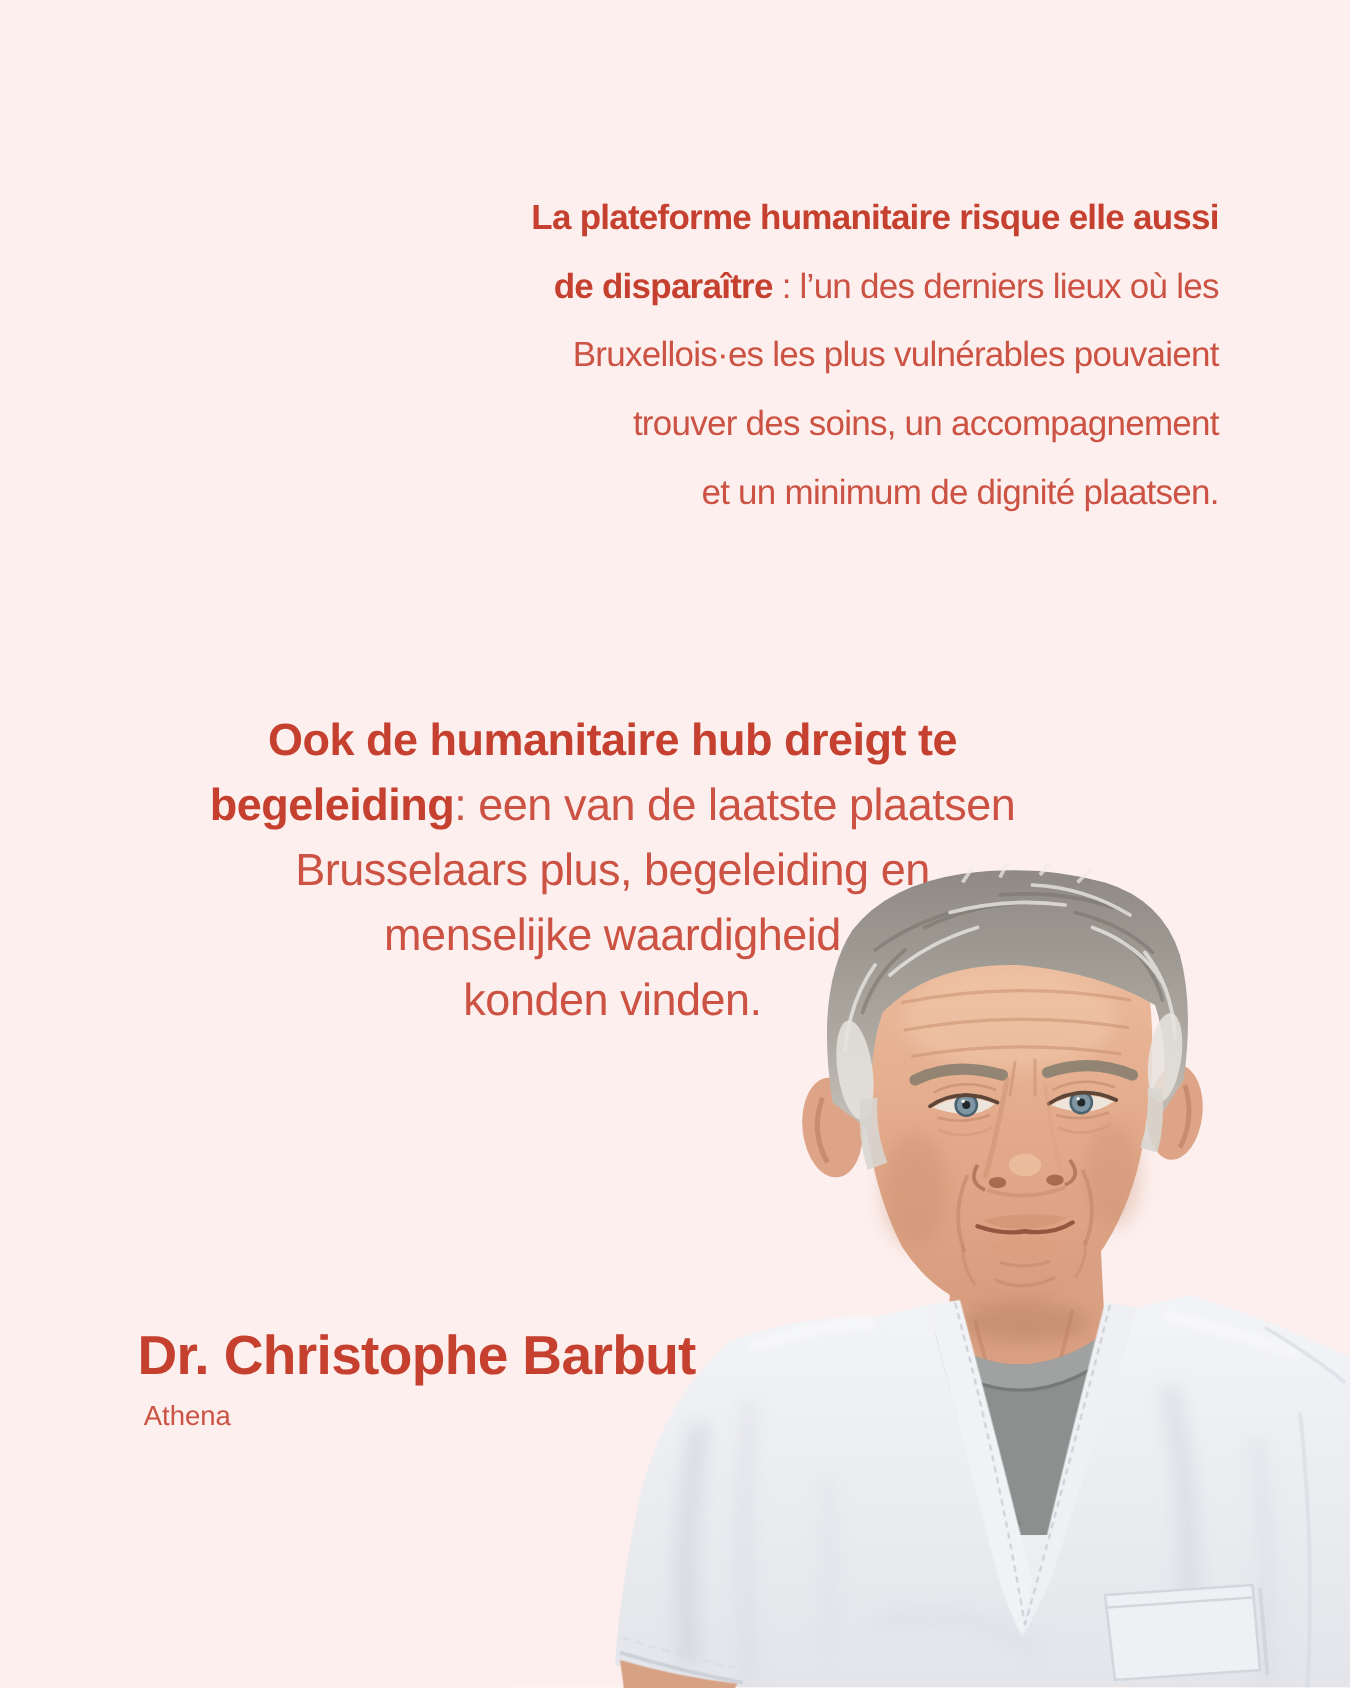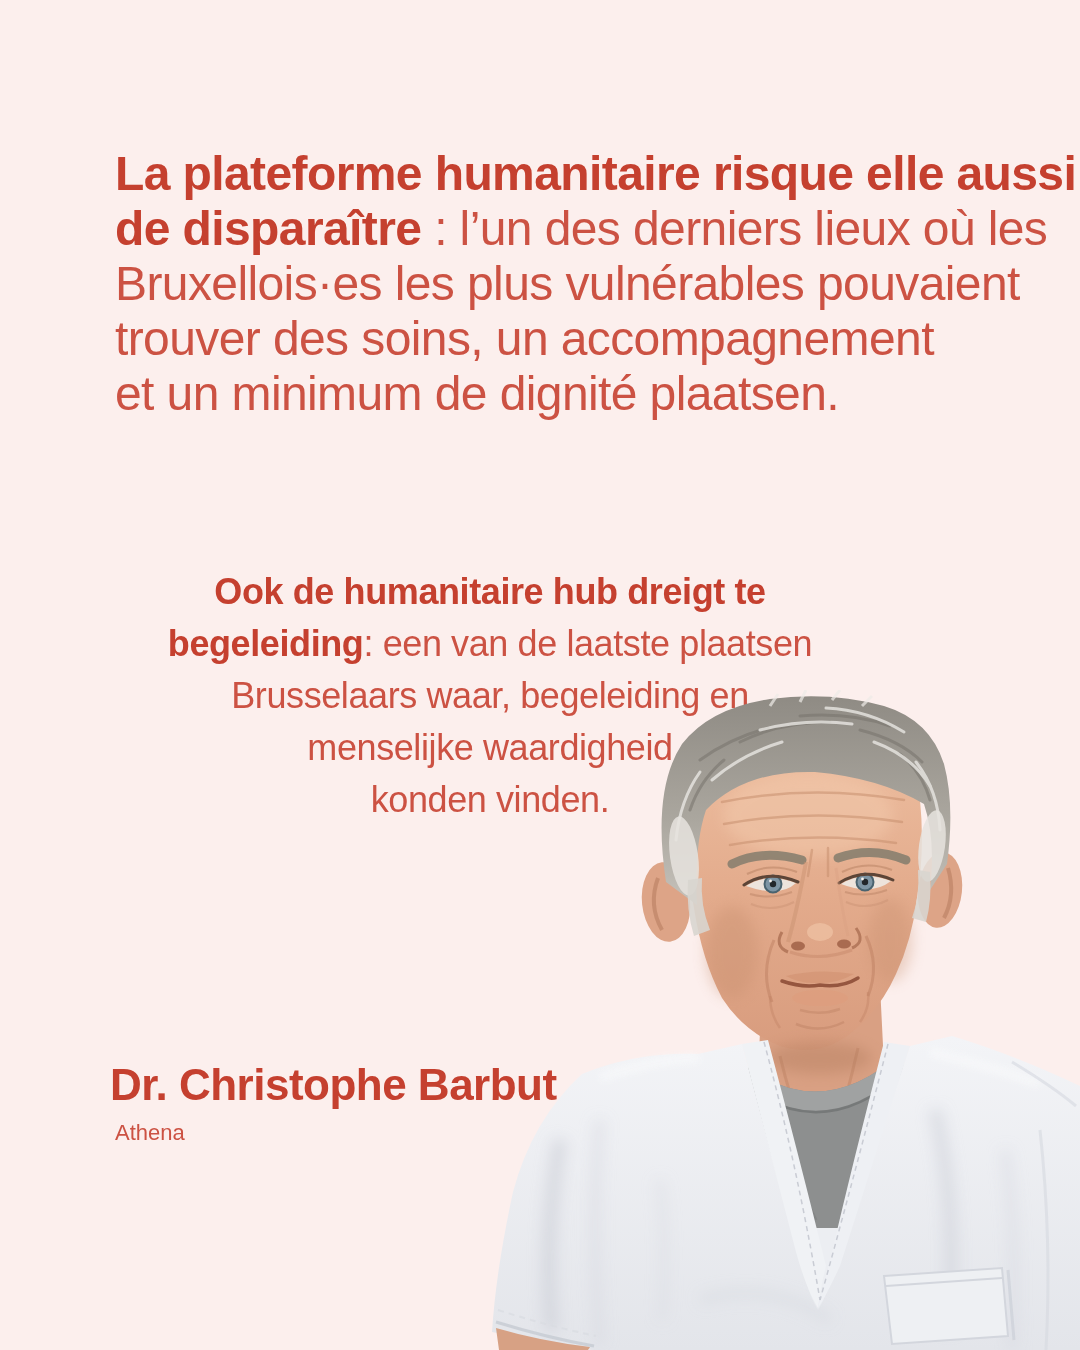--- a/index.html
+++ b/index.html
@@ -9,21 +9,22 @@
     height: 1350px;
     background: #fcefed;
     overflow: hidden;
     font-family: "Liberation Sans", sans-serif;
   }
   .quote-fr {
     position: absolute;
     top: 146px;
     right: 105px;
     width: 860px;
-    font-size: 48px;
+    text-align: right;
+    font-size: 28px;
     line-height: 55px;
     letter-spacing: -0.6px;
     color: #cc5243;
     font-weight: 400;
   }
   .quote-nl {
     position: absolute;
     left: 110px;
     top: 566px;
     width: 760px;
@@ -72,21 +73,21 @@
       <div class="qline"><span class="b">La plateforme humanitaire risque elle aussi</span></div>
       <div class="qline"><span class="b">de disparaître</span><span> : l’un des derniers lieux où les</span></div>
       <div class="qline"><span>Bruxellois·es les plus vulnérables pouvaient</span></div>
       <div class="qline"><span>trouver des soins, un accompagnement</span></div>
       <div class="qline"><span>et un minimum de dignité plaatsen.</span></div>
     </div>
 
   <div class="quote-nl">
       <div class="qline"><span class="b">Ook de humanitaire hub dreigt te</span></div>
       <div class="qline"><span class="b">begeleiding</span><span>: een van de laatste plaatsen</span></div>
-      <div class="qline"><span>Brusselaars waar, begeleiding en</span></div>
+      <div class="qline"><span>Brusselaars plus, begeleiding en</span></div>
       <div class="qline"><span>menselijke waardigheid</span></div>
       <div class="qline"><span>konden vinden.</span></div>
     </div>
 
   <div class="attribution">
     <div class="name">Dr. Christophe Barbut</div>
     <div class="org">Athena</div>
   </div>
 
   <svg class="doctor-photo" viewBox="480 690 600 660" xmlns="http://www.w3.org/2000/svg" aria-hidden="true">

